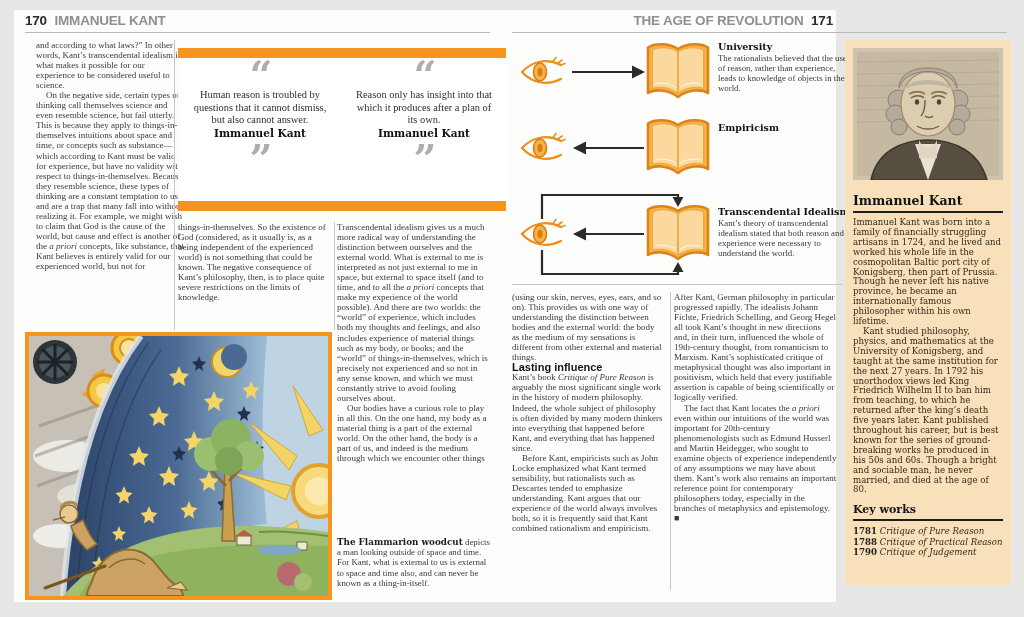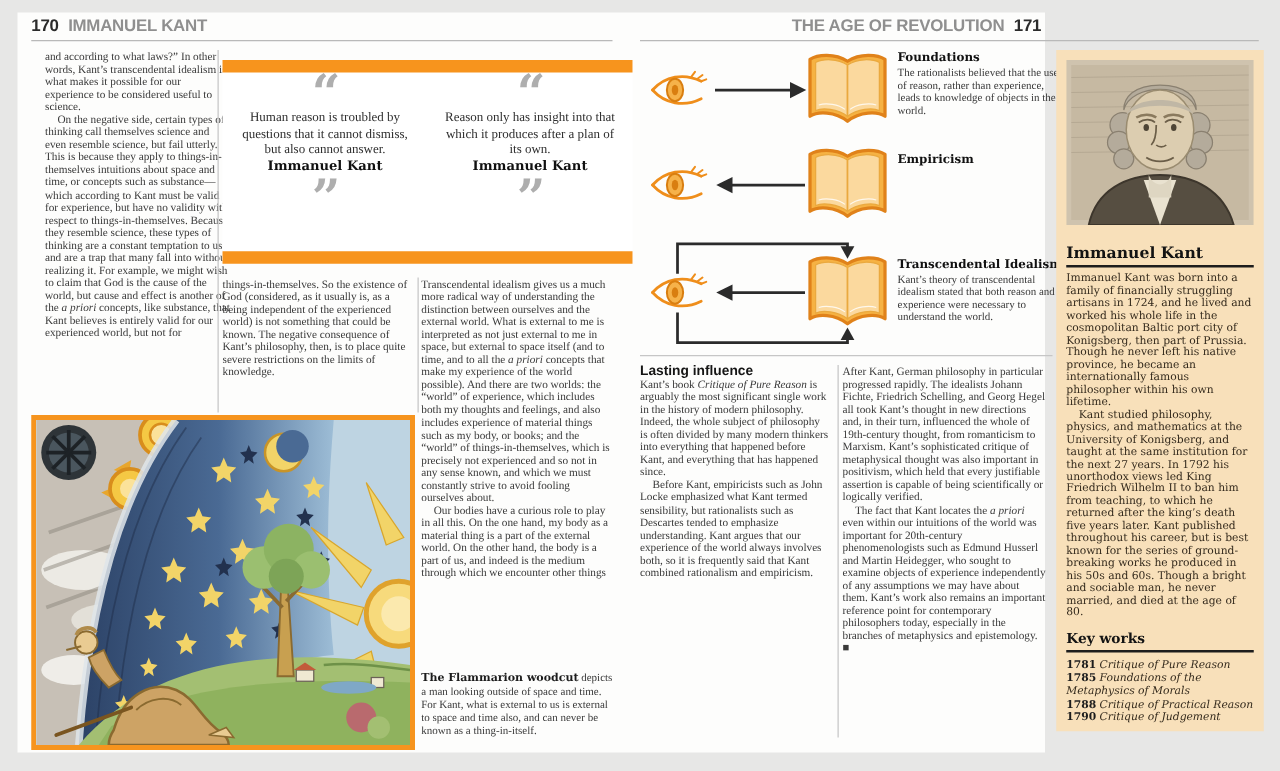--- a/index.html
+++ b/index.html
@@ -229,21 +229,21 @@
   </div>
   <div class="abs hrule" style="left:498px;top:22px;width:495px;"></div>
 
   <svg class="abs" style="left:506px;top:30px;" width="192" height="64" viewBox="0 0 192 64">
     <use href="#sym-eye" x="0" y="15"></use>
     <use href="#sym-book" x="126" y="1"></use>
     <line x1="52" y1="32" x2="114" y2="32" stroke="#2b2b2b" stroke-width="2.2"></line>
     <polygon points="112,25.5 125,32 112,38.5" fill="#2b2b2b"></polygon>
   </svg>
   <div class="abs diag-text" style="left:704px;top:31px;">
-    <p class="diag-title">Foundations</p>
+    <p class="diag-title">University</p>
     <div class="diag-body">The rationalists believed that the use of reason, rather than experience, leads to knowledge of objects in the world.</div>
   </div>
 
   <svg class="abs" style="left:506px;top:106px;" width="192" height="64" viewBox="0 0 192 64">
     <use href="#sym-eye" x="0" y="15"></use>
     <use href="#sym-book" x="126" y="1"></use>
     <line x1="64" y1="32" x2="124" y2="32" stroke="#2b2b2b" stroke-width="2.2"></line>
     <polygon points="66,25.5 53,32 66,38.5" fill="#2b2b2b"></polygon>
   </svg>
   <div class="abs diag-text" style="left:704px;top:112px;">
@@ -261,20 +261,21 @@
     <polygon points="152.5,82 163.5,82 158,72" fill="#2b2b2b"></polygon>
   </svg>
   <div class="abs diag-text" style="left:704px;top:196px;">
     <p class="diag-title">Transcendental Idealism</p>
     <div class="diag-body">Kant’s theory of transcendental idealism stated that both reason and experience were necessary to understand the world.</div>
   </div>
 
   <div class="abs hrule" style="left:498px;top:274px;width:330px;background:#c6c6c6;"></div>
 
   <div class="abs bt" style="left:498px;top:282px;width:152px;">
+    <p>(using our skin, nerves, eyes, ears, and so on). This provides us with one way of understanding the distinction between bodies and the external world: the body as the medium of my sensations is different from other external and material things.</p>
     <p class="subhead">Lasting influence</p>
     <p><span>Kant’s book </span><span class="it">Critique of Pure Reason</span><span> is arguably the most significant single work in the history of modern philosophy. Indeed, the whole subject of philosophy is often divided by many modern thinkers into everything that happened before Kant, and everything that has happened since.</span></p>
     <p class="indent">Before Kant, empiricists such as John Locke emphasized what Kant termed sensibility, but rationalists such as Descartes tended to emphasize understanding. Kant argues that our experience of the world always involves both, so it is frequently said that Kant combined rationalism and empiricism.</p>
   </div>
 
   <div class="abs vrule" style="left:656px;top:282px;height:298px;"></div>
 
   <div class="abs bt" style="left:660px;top:282px;width:163px;">
     <p>After Kant, German philosophy in particular progressed rapidly. The idealists Johann Fichte, Friedrich Schelling, and Georg Hegel all took Kant’s thought in new directions and, in their turn, influenced the whole of 19th-century thought, from romanticism to Marxism. Kant’s sophisticated critique of metaphysical thought was also important in positivism, which held that every justifiable assertion is capable of being scientifically or logically verified.</p>
     <p class="indent"><span>The fact that Kant locates the </span><span class="it">a priori</span><span> even within our intuitions of the world was important for 20th-century phenomenologists such as Edmund Husserl and Martin Heidegger, who sought to examine objects of experience independently of any assumptions we may have about them. Kant’s work also remains an important reference point for contemporary philosophers today, especially in the branches of metaphysics and epistemology. ■</span></p>
@@ -319,19 +320,18 @@
     <div class="sb-name">Immanuel Kant</div>
     <div class="sb-rule"></div>
     <div class="sb-text">
       <p>Immanuel Kant was born into a family of financially struggling artisans in 1724, and he lived and worked his whole life in the cosmopolitan Baltic port city of Konigsberg, then part of Prussia. Though he never left his native province, he became an internationally famous philosopher within his own lifetime.</p>
       <p class="indent">Kant studied philosophy, physics, and mathematics at the University of Konigsberg, and taught at the same institution for the next 27 years. In 1792 his unorthodox views led King Friedrich Wilhelm II to ban him from teaching, to which he returned after the king’s death five years later. Kant published throughout his career, but is best known for the series of ground-breaking works he produced in his 50s and 60s. Though a bright and sociable man, he never married, and died at the age of 80.</p>
     </div>
     <div class="sb-kw">Key works</div>
     <div class="sb-rule"></div>
     <div class="sb-works">
       <div><span class="yr">1781</span> <span class="it">Critique of Pure Reason</span></div>
-      <div><span class="yr">1785</span> <span class="it">Foundations of the Metaphysics of Morals</span></div>
       <div><span class="yr">1788</span> <span class="it">Critique of Practical Reason</span></div>
       <div><span class="yr">1790</span> <span class="it">Critique of Judgement</span></div>
     </div>
   </div>
 
 </div>
 
 </body></html>

